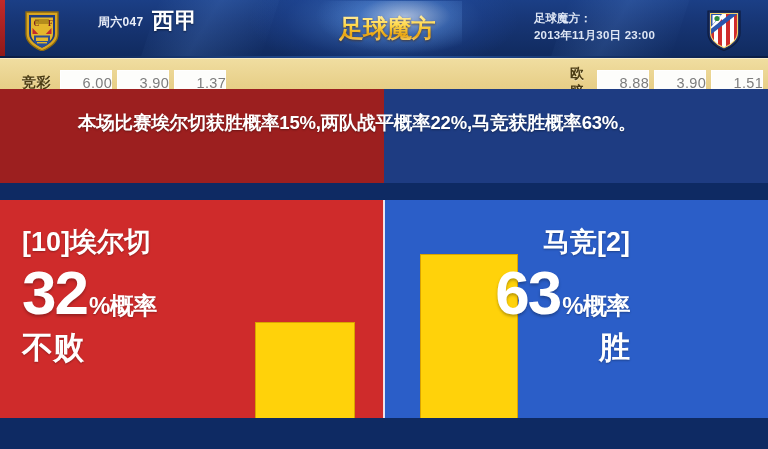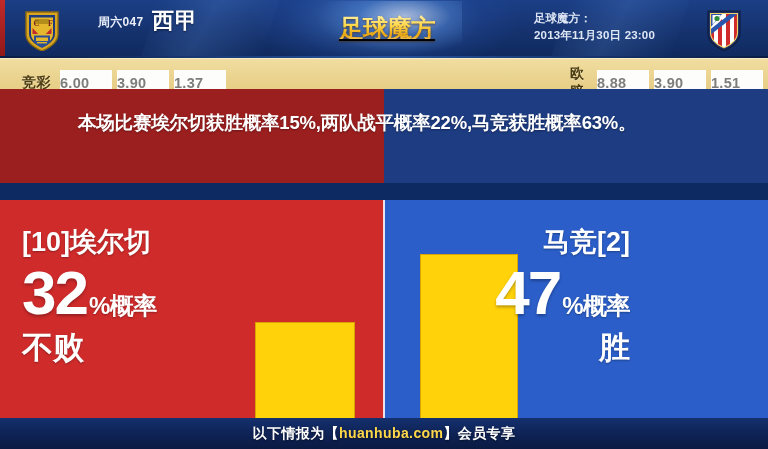--- a/index.html
+++ b/index.html
@@ -50,21 +50,21 @@
     color:#e9eef8;font-size:12px;font-weight:bold;letter-spacing:.3px;
   }
   .league-name{
     position:absolute;left:152px;top:6px;
     color:#ffffff;font-size:22px;font-weight:bold;letter-spacing:1px;
     text-shadow:0 1px 2px rgba(0,0,0,.5);
   }
 
   .brand{
     position:absolute;left:322px;top:4px;width:130px;height:48px;
-    display:flex;align-items:center;justify-content:center;text-decoration:underline;
+    display:flex;align-items:center;justify-content:center;
   }
   .brand-text{
     font-size:25px;font-weight:bold;letter-spacing:-1px;
     background:linear-gradient(180deg,#fff4c0 0%,#ffd84a 40%,#e8a310 70%,#fff0a8 100%);
     -webkit-background-clip:text;background-clip:text;color:transparent;
     -webkit-text-fill-color:transparent;
     text-shadow:none;
     filter:drop-shadow(0 1px 1px rgba(80,40,0,.6));
     position:relative;
   }
@@ -91,22 +91,22 @@
   }
   .odds-group{position:absolute;top:0;height:48px;display:flex;align-items:center;}
   .odds-group.g1{left:22px}
   .odds-group.g2{left:290px}
   .odds-group.g3{left:570px}
   .odds-label{
     color:#4b3c14;font-size:14px;font-weight:bold;margin-right:9px;letter-spacing:.5px;
     text-shadow:0 1px 0 rgba(255,255,255,.35);
   }
   .odds-cell{
-    background:#fdfdfb;color:#7d7d7d;font-size:14.5px;font-weight:bold;
-    min-width:52px;height:26px;line-height:26px;text-align:left;
+    background:#fdfdfb;color:#7d7d7d;font-size:14.5px;font-weight:normal;
+    min-width:52px;height:26px;line-height:26px;text-align:right;
     margin-right:5px;letter-spacing:.3px;
     box-shadow:inset 0 0 0 1px #fff;
   }
   .odds-cell.wide{min-width:62px;}
 
   
   .headline{
     position:absolute;left:0;top:89px;width:768px;height:94px;
   }
   .headline-bg-left{position:absolute;left:0;top:0;width:384px;height:94px;background:#9c1f1f;}
@@ -278,27 +278,22 @@
       <div class="prob-line">
         <span class="prob-num">32</span>
         <span class="prob-suffix">%概率</span>
       </div>
       <div class="outcome">不败</div>
     </div>
 
     <div class="side-text right">
       <div class="team-name">马竞[2]</div>
       <div class="prob-line">
-        <span class="prob-num">47</span>
+        <span class="prob-num">63</span>
         <span class="prob-suffix">%概率</span>
       </div>
       <div class="outcome">胜</div>
     </div>
 
   </div>
 
-  <div class="footer">
-    <div class="footer-text">
-      <span>以下情报为【</span><span class="site">huanhuba.com</span><span>】会员专享</span>
-    </div>
-  </div>
 
 </div>
 
 </body></html>

